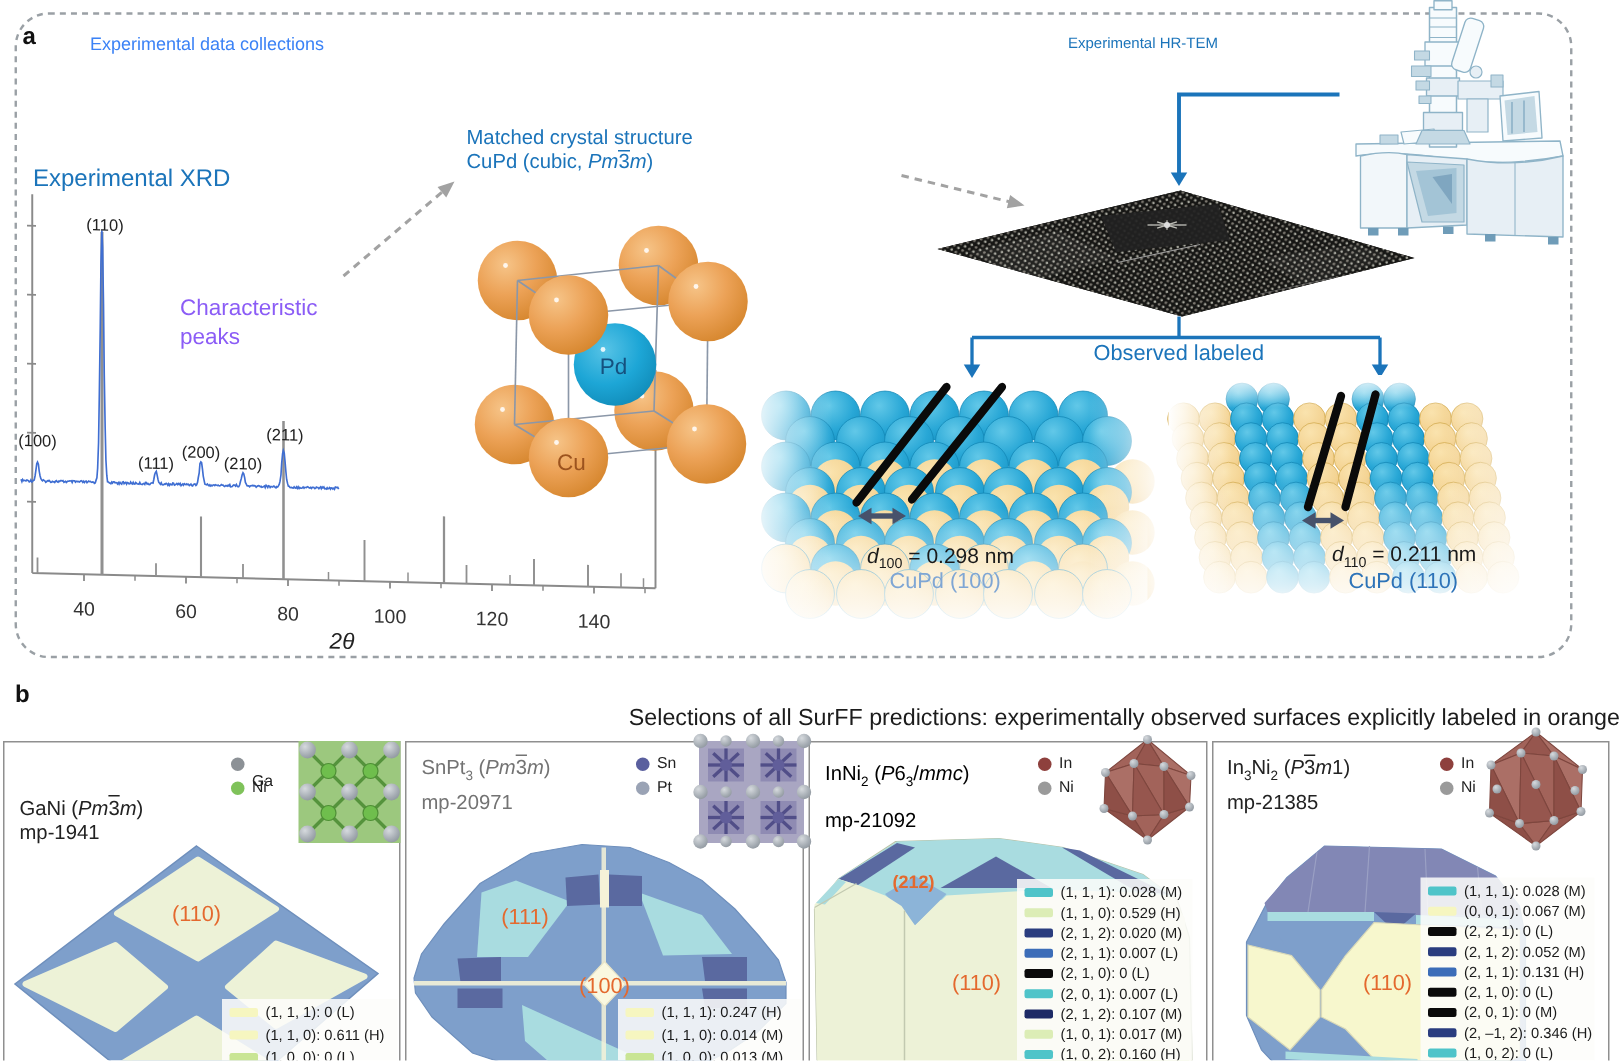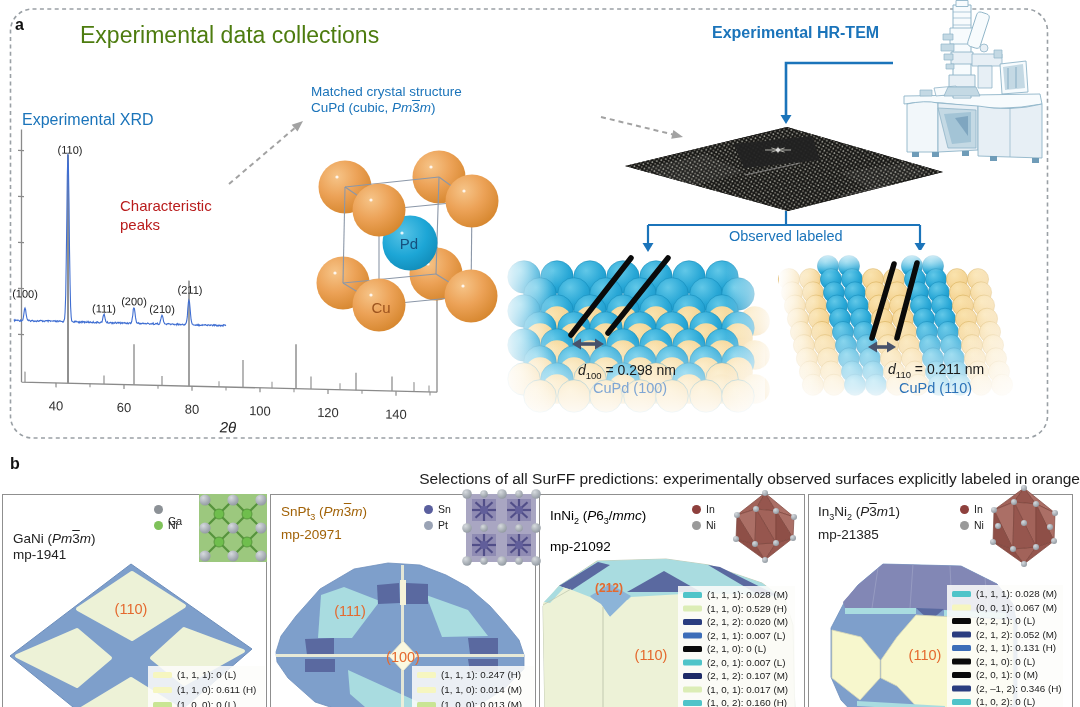--- a/index.html
+++ b/index.html
@@ -1,24 +1,24 @@
 <!DOCTYPE html>
 <html><head><meta charset="utf-8"><style>
 *{margin:0;padding:0}
 body{width:1080px;height:707px;overflow:hidden;position:relative;background:#fff;
 font-family:"Liberation Sans",sans-serif;-webkit-font-smoothing:antialiased}
 .abs{position:absolute}
 .blue{color:#1b74ba}
 </style></head><body>
 <div class="abs" style="left:15px;top:16px;font-size:16px;font-weight:bold;color:#111">a</div>
-<div class="abs" style="left:80px;top:22px;font-size:23px;color:#4d7c0f">Experimental data collections</div>
-<div class="abs blue" style="left:712px;top:24px;font-size:16px;font-weight:700">Experimental HR-TEM</div>
+<div class="abs" style="left:60px;top:22px;font-size:12px;color:#3b82f6">Experimental data collections</div>
+<div class="abs blue" style="left:712px;top:24px;font-size:10px;font-weight:400">Experimental HR-TEM</div>
 <div class="abs blue" style="left:22px;top:111px;font-size:16px;font-weight:500">Experimental XRD</div>
 <div class="abs blue" style="left:311px;top:85px;font-size:13.5px;line-height:14.5px">Matched crystal structure<br>CuPd (cubic, <i>Pm</i><span style="display:inline-block;border-top:1.3px solid currentColor;line-height:1.05">3</span><i>m</i>)</div>
-<div class="abs" style="left:120px;top:196px;font-size:15px;color:#b91c1c;line-height:19px">Characteristic<br>peaks</div>
+<div class="abs" style="left:120px;top:196px;font-size:15px;color:#8b5cf6;line-height:19px">Characteristic<br>peaks</div>
 <svg width="1080" height="707" viewBox="0 0 1080 707" style="position:absolute;left:0;top:0">
 <defs>
       <radialGradient id="blug" cx="0.38" cy="0.3" r="0.9">
 <stop offset="0" stop-color="#62c8e8"></stop>
         <stop offset="0.55" stop-color="#28a7d6"></stop>
         <stop offset="1" stop-color="#128ec0"></stop>
       </radialGradient>
 <radialGradient id="tang" cx="0.38" cy="0.3" r="0.9">
 <stop offset="0" stop-color="#fae3ae"></stop>
         <stop offset="0.6" stop-color="#f4d494"></stop>
@@ -659,21 +659,21 @@
       <circle cx="28" cy="12" r="3" fill="url(#gryg)"></circle>
       <circle cx="50" cy="14" r="3" fill="url(#gryg)"></circle>
       <circle cx="69" cy="23" r="3" fill="url(#gryg)"></circle>
       <circle cx="7" cy="52" r="3" fill="url(#gryg)"></circle>
       <circle cx="27" cy="59" r="3" fill="url(#gryg)"></circle>
       <circle cx="50" cy="57" r="3" fill="url(#gryg)"></circle>
       <circle cx="68" cy="51" r="3" fill="url(#gryg)"></circle>
     </g>
 </svg>
 <div style="position:absolute;left:13px;top:531px;font-size:13.5px;color:#222;line-height:16px">GaNi (<i>Pm</i><span style="text-decoration:overline">3</span><i>m</i>)<br>mp-1941</div>
-<div style="position:absolute;left:281px;top:503px;font-size:13.5px;color:#a16207;line-height:17px">SnPt<sub style="font-size:9px">3</sub> (<i>Pm</i><span style="text-decoration:overline">3</span><i>m</i>)<br>mp-20971</div>
+<div style="position:absolute;left:281px;top:503px;font-size:13.5px;color:#737373;line-height:17px">SnPt<sub style="font-size:9px">3</sub> (<i>Pm</i><span style="text-decoration:overline">3</span><i>m</i>)<br>mp-20971</div>
 <div style="position:absolute;left:550px;top:503px;font-size:13.5px;color:#000000;line-height:25px">InNi<sub style="font-size:9px">2</sub> (<i>P</i>6<sub style="font-size:9px">3</sub>/<i>mmc</i>)<br>mp-21092</div>
 <div style="position:absolute;left:818px;top:503px;font-size:13.5px;color:#222;line-height:17px">In<sub style="font-size:9px">3</sub>Ni<sub style="font-size:9px">2</sub> (<i>P</i><span style="text-decoration:overline">3</span><i>m</i>1)<br>mp-21385</div>
 <div style="position:absolute;left:154px;top:505px;width:9px;height:9px;border-radius:50%;background:#8c9196"></div>
 <div style="position:absolute;left:168px;top:515px;font-size:10.5px;color:#222">Ga</div>
 <div style="position:absolute;left:154px;top:521px;width:9px;height:9px;border-radius:50%;background:#7fc25a"></div>
 <div style="position:absolute;left:168px;top:519px;font-size:10.5px;color:#222">Ni</div>
 <div style="position:absolute;left:424px;top:505px;width:9px;height:9px;border-radius:50%;background:#5a5f9e"></div>
 <div style="position:absolute;left:438px;top:503px;font-size:10.5px;color:#222">Sn</div>
 <div style="position:absolute;left:424px;top:521px;width:9px;height:9px;border-radius:50%;background:#9aa3b5"></div>
 <div style="position:absolute;left:438px;top:519px;font-size:10.5px;color:#222">Pt</div>

